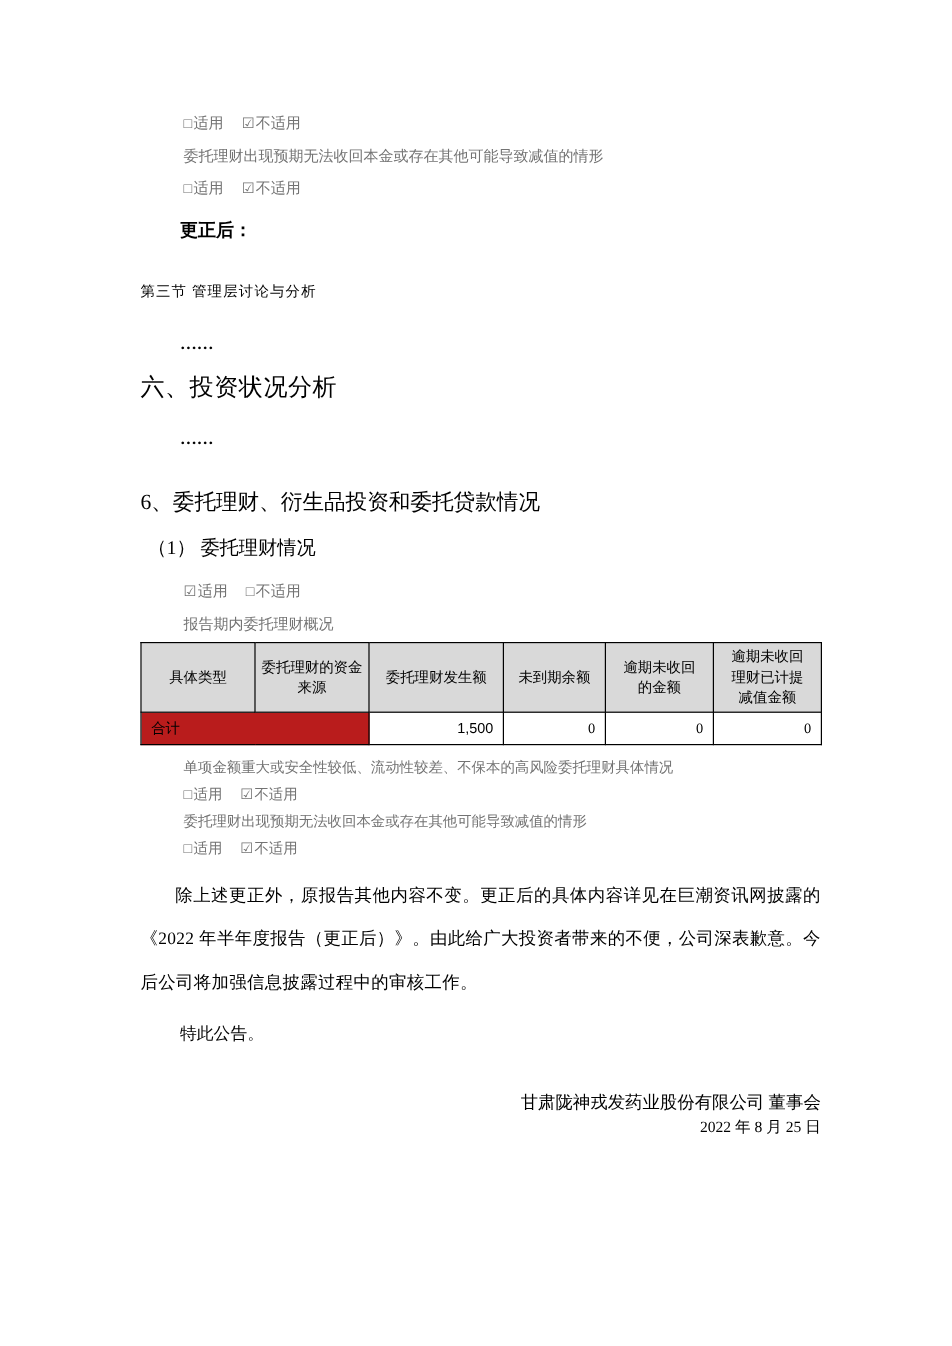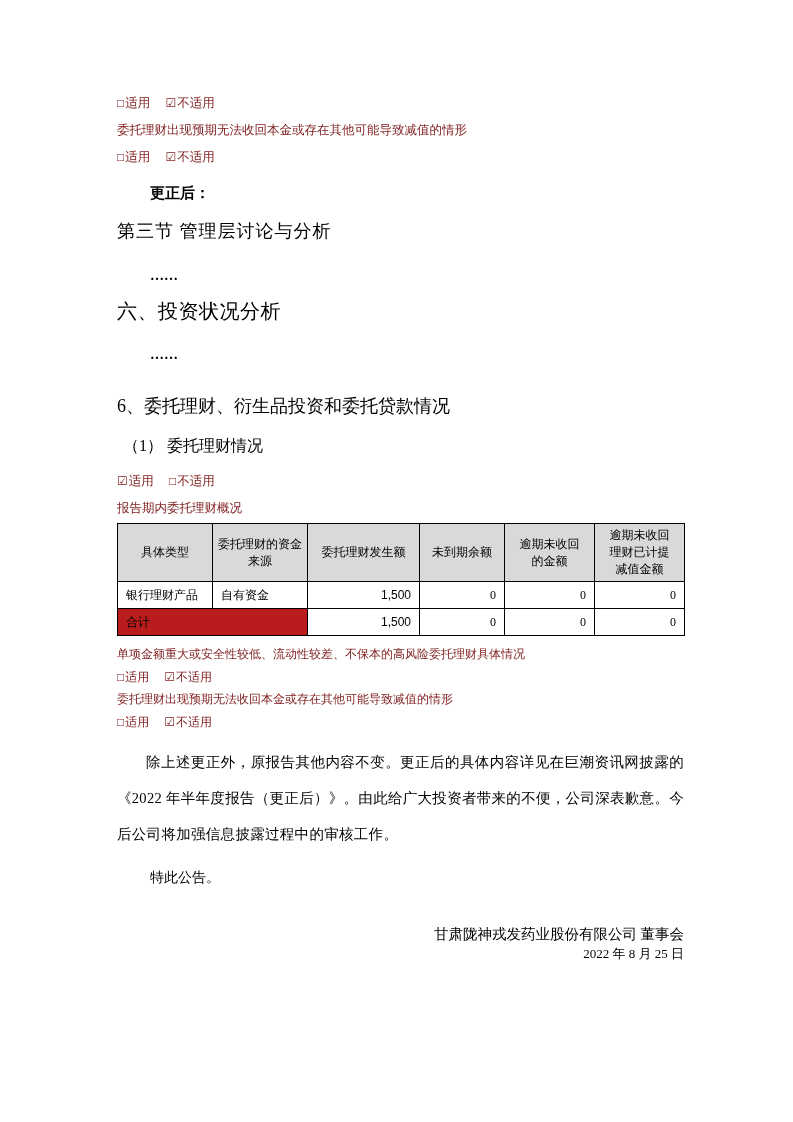--- a/index.html
+++ b/index.html
@@ -15,35 +15,36 @@
   }
   .content {
     position: absolute;
     left: 117px;
     top: 90px;
     width: 567px;
   }
   .bodyline {
     font-size: 12.5px;
     line-height: 27px;
-    color: #7f1d1d;
+    color: #737373;
+    margin-left: 36px;
   }
   .checkline .cb { font-size: 12px; }
   .checkline .grp2 { margin-left: 12px; }
   .checkline .lbl { margin-left: 1px; }
   .correction-heading {
     margin-top: 12px;
     padding-left: 33px;
     font-size: 15px;
     font-weight: bold;
     line-height: 20px;
   }
   .chapter-heading {
-    margin-top: 16px;
-    font-size: 18px;
+    margin-top: 28px;
+    font-size: 12px;
     line-height: 24px;
     letter-spacing: 1px;
   }
   .ellipsis-line {
     margin-top: 24px;
     padding-left: 33px;
     font-size: 14px;
     font-weight: bold;
     line-height: 18px;
   }
@@ -186,28 +187,20 @@
           <th>未到期余额</th>
           <th>逾期未收回
 的金额</th>
           <th>逾期未收回
 理财已计提
 减值金额</th>
         </tr>
       </thead>
       <tbody>
         <tr>
-          <td class="cell-text">银行理财产品</td>
-          <td class="cell-text">自有资金</td>
-          <td class="cell-num amt-bold">1,500</td>
-          <td class="cell-num">0</td>
-          <td class="cell-num">0</td>
-          <td class="cell-num">0</td>
-        </tr>
-        <tr>
           <td class="cell-total" colspan="2">合计</td>
           <td class="cell-num amt-bold">1,500</td>
           <td class="cell-num">0</td>
           <td class="cell-num">0</td>
           <td class="cell-num">0</td>
         </tr>
       </tbody>
     </table>
 
     <div class="notes-block">

